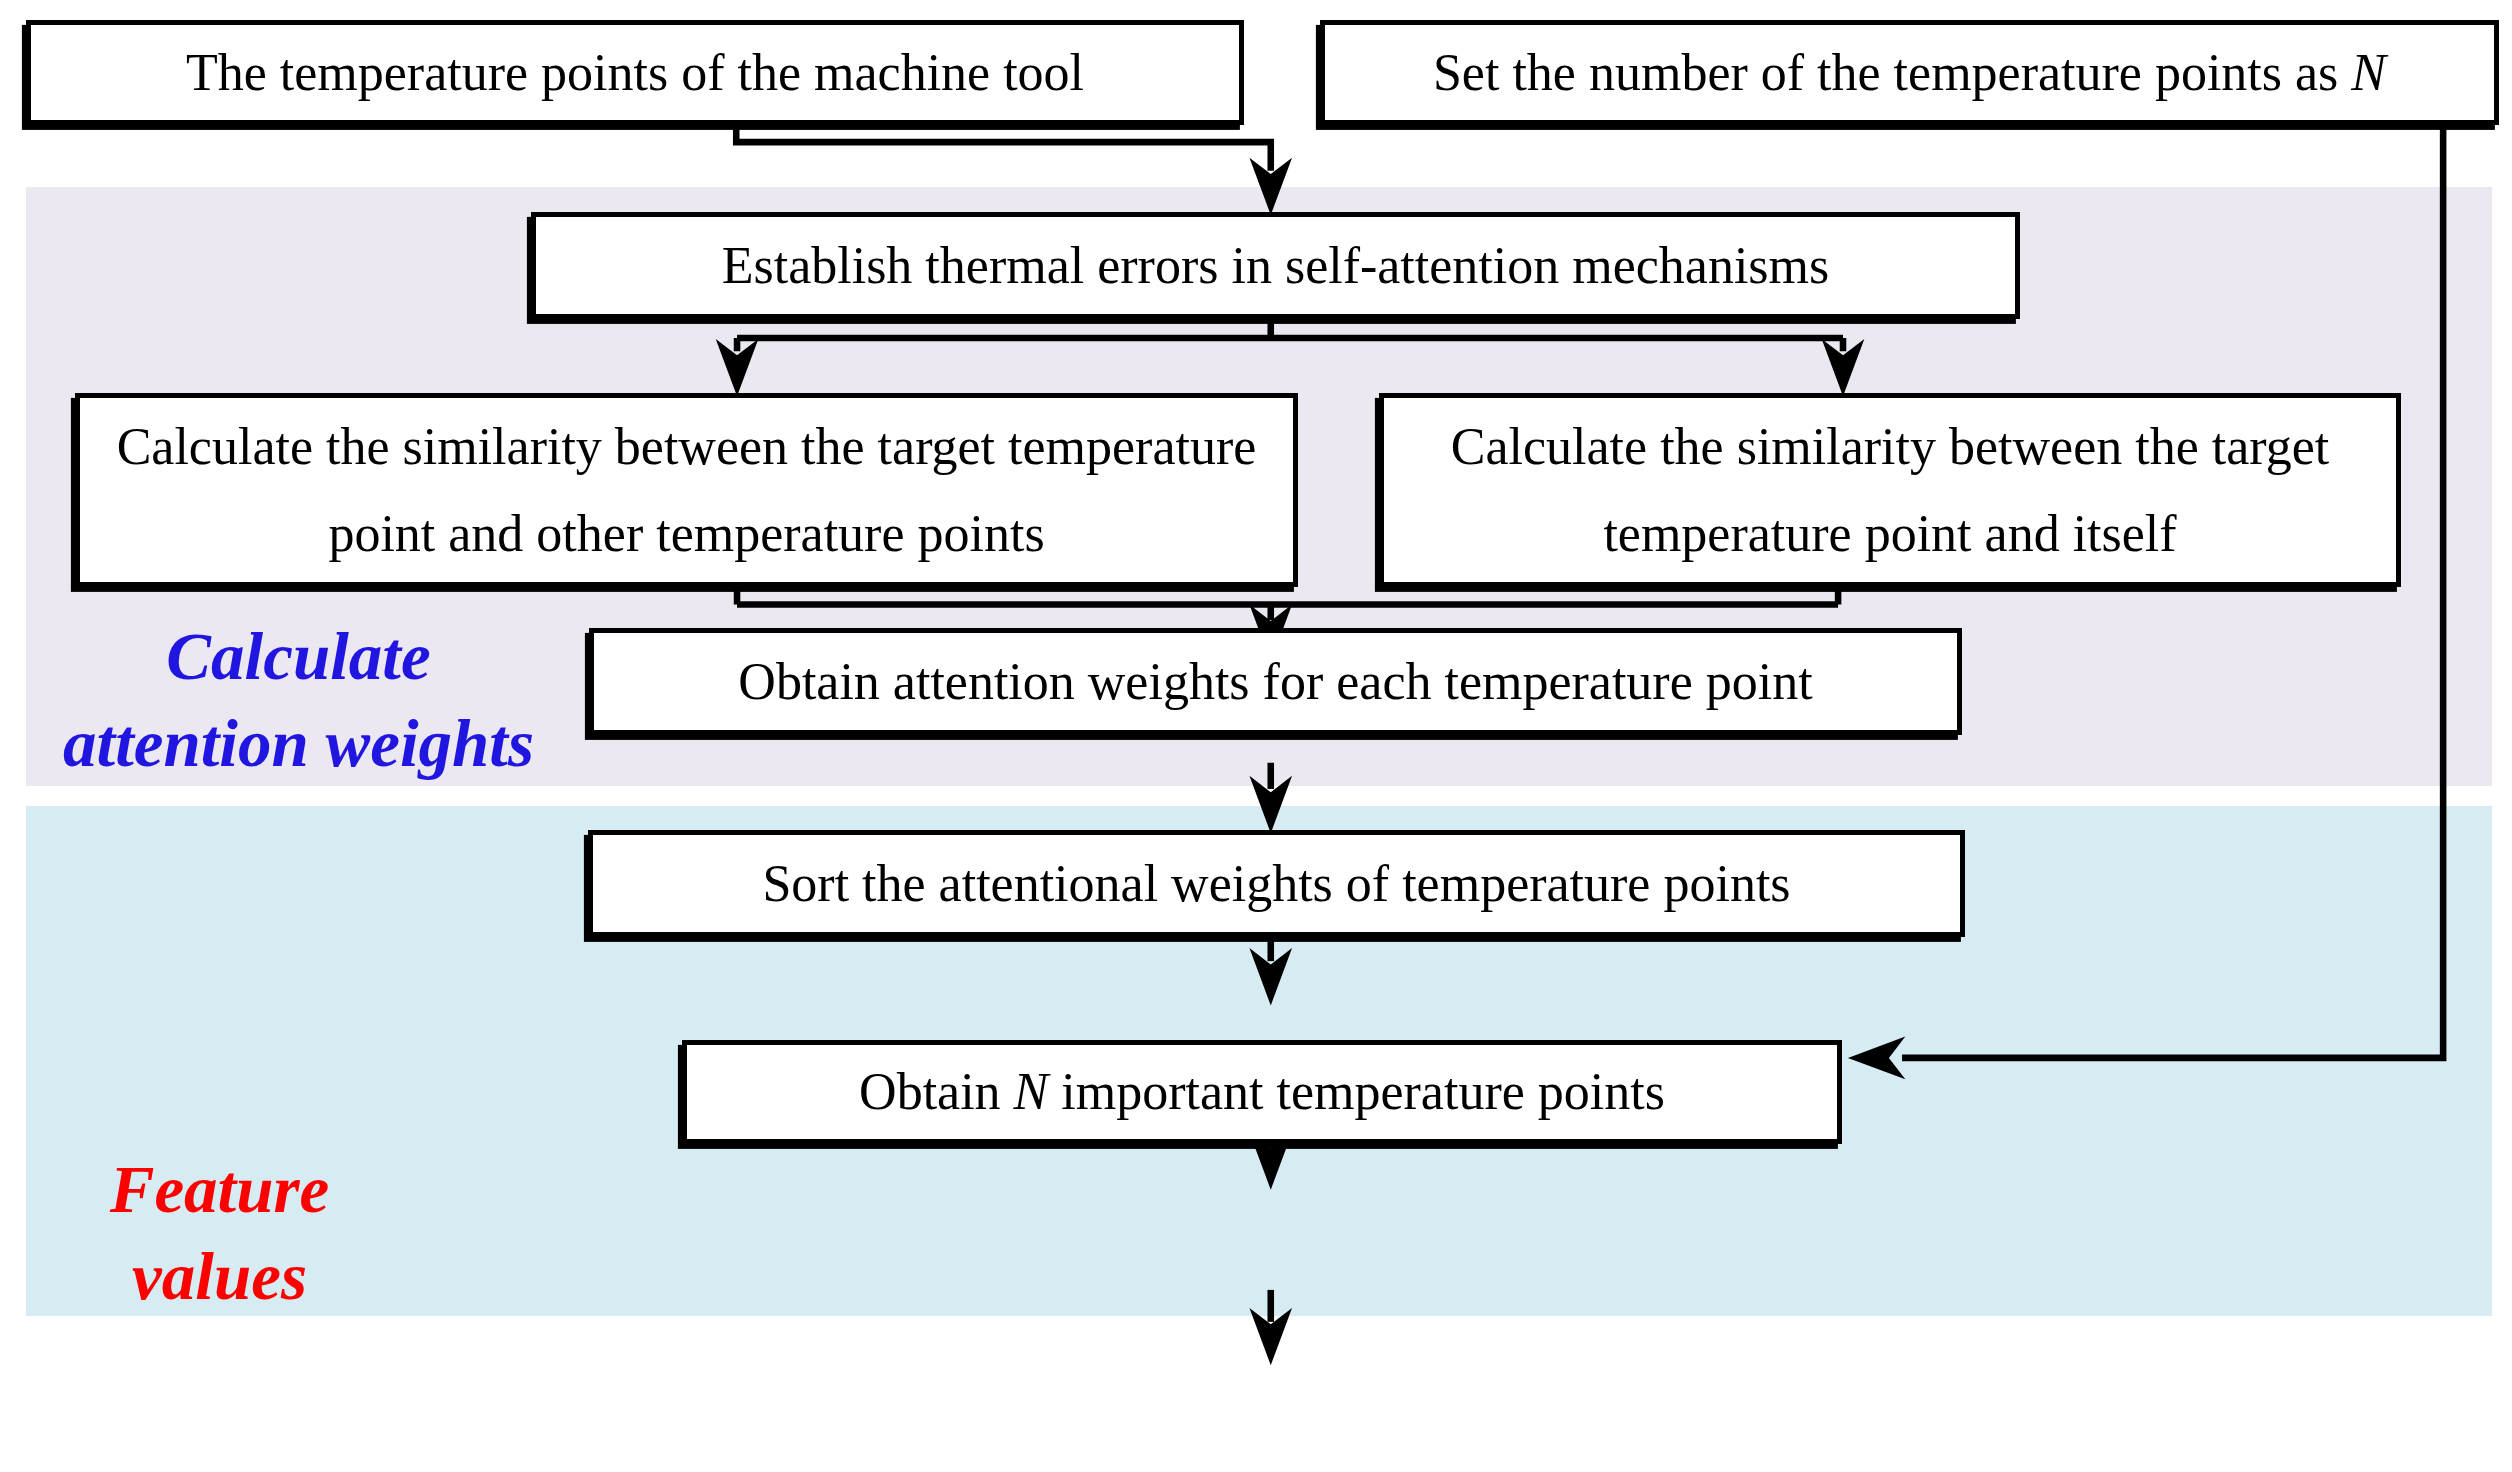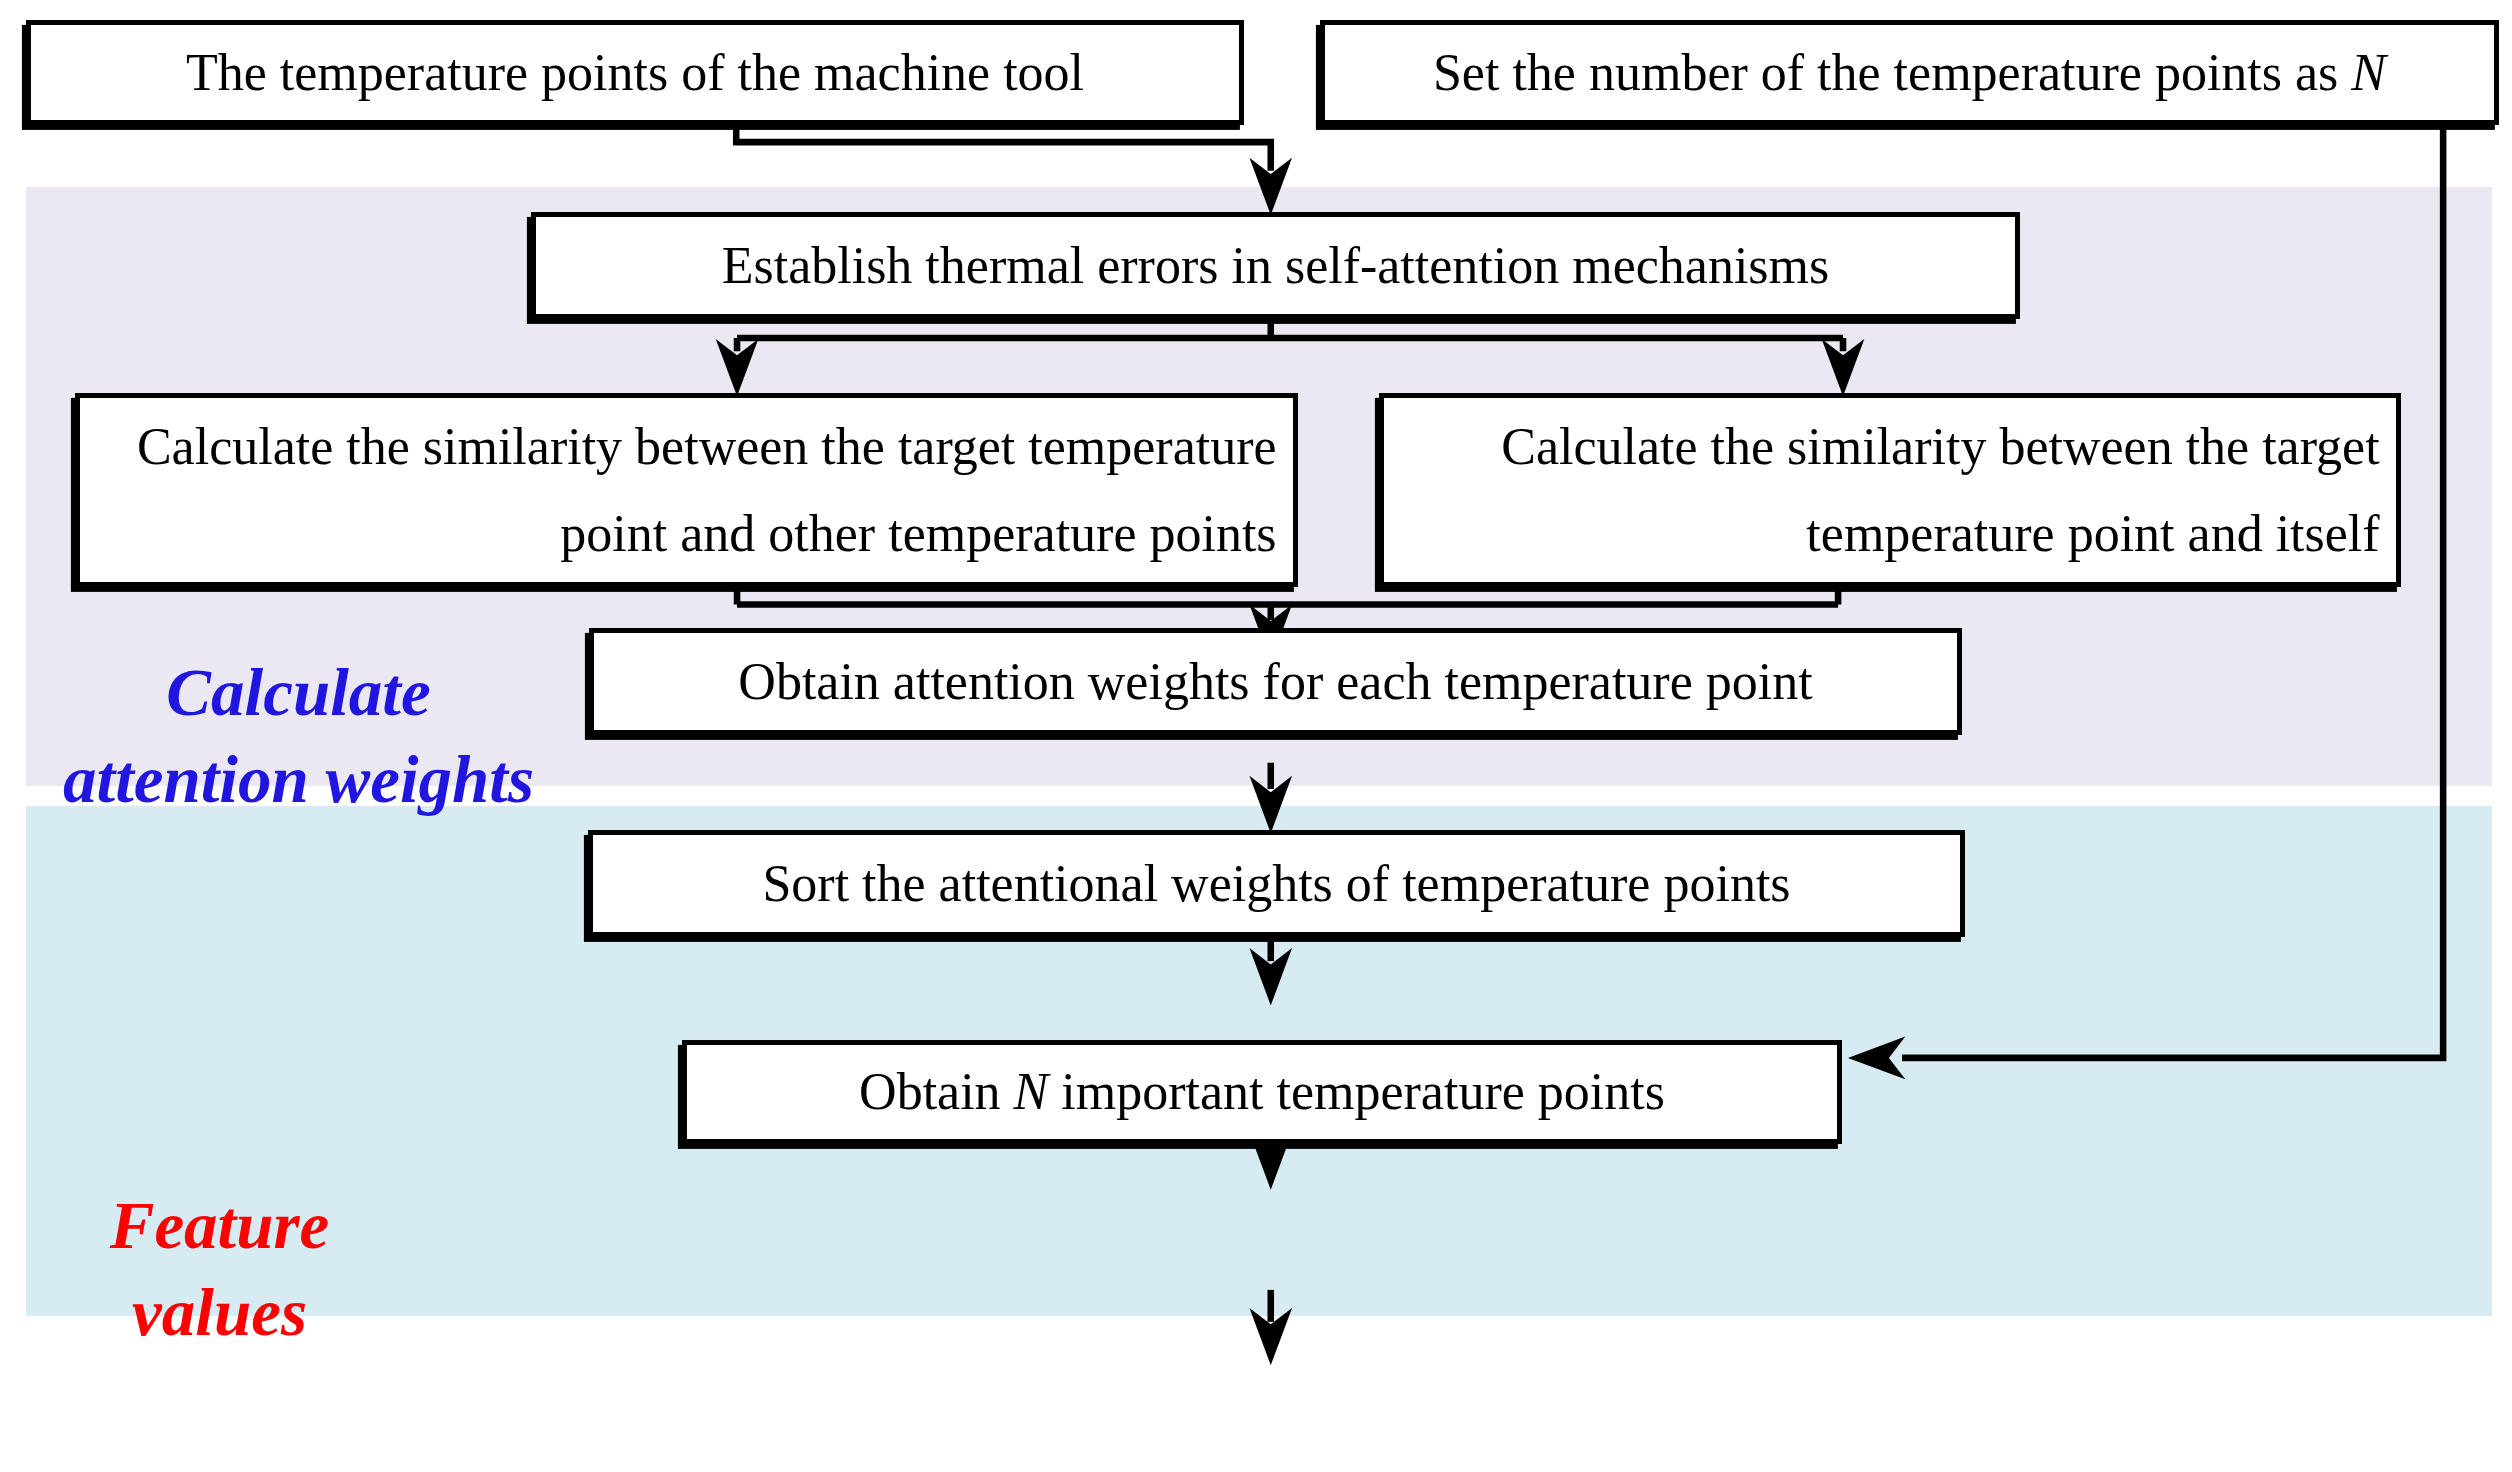--- a/index.html
+++ b/index.html
@@ -9,26 +9,26 @@
   }
   .band{position:absolute;left:26px;width:2466px;}
   .band.s1{top:187px;height:599px;background:var(--section1_bg,#ece8f1);}
   .band.s2{top:806px;height:510px;background:var(--section2_bg,#d6ecf2);}
   .connector-layer{position:absolute;left:0;top:0;width:2512px;height:1473px;}
   .ln{fill:none;stroke:var(--connector,#000);stroke-width:8;}
   .hd{fill:var(--connector,#000);stroke:none;}
   .node{
     position:absolute;box-sizing:border-box;background:var(--box_fill,#fff);
     border:5.7px solid var(--box_border,#000);box-shadow:-4.1px 4.9px 0 var(--box_border,#000);
-    display:flex;align-items:center;justify-content:center;text-align:right;
+    display:flex;align-items:center;justify-content:center;text-align:center;
     font-size:52px;line-height:1.68;color:#000;padding:0 16.4px;
   }
   .section-label{
     position:absolute;font-weight:bold;font-style:italic;font-size:67px;line-height:87px;
-    text-align:center;white-space:nowrap;margin-top:36px;
+    text-align:center;white-space:nowrap;
   }
   .section-label.s1{color:var(--section1_label_color,#2016e0);}
   .section-label.s2{color:var(--section2_label_color,#fb0100);}
   .section-label div{white-space:nowrap;}
   .node i{font-style:italic;}
 </style>
 </head>
 <body>
 
 <div class="canvas">

